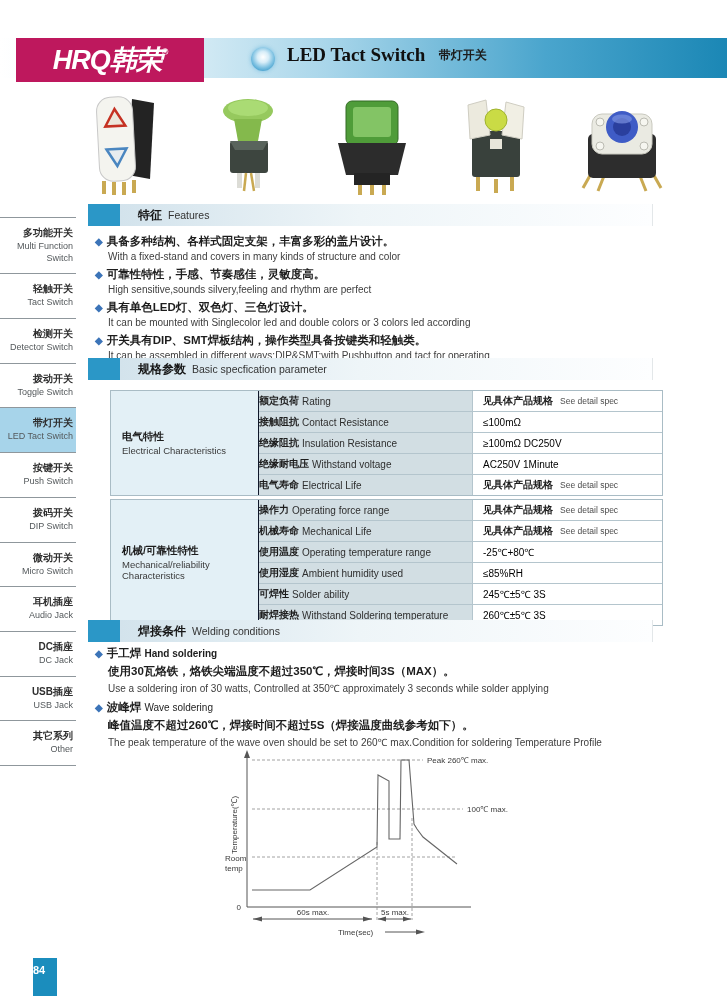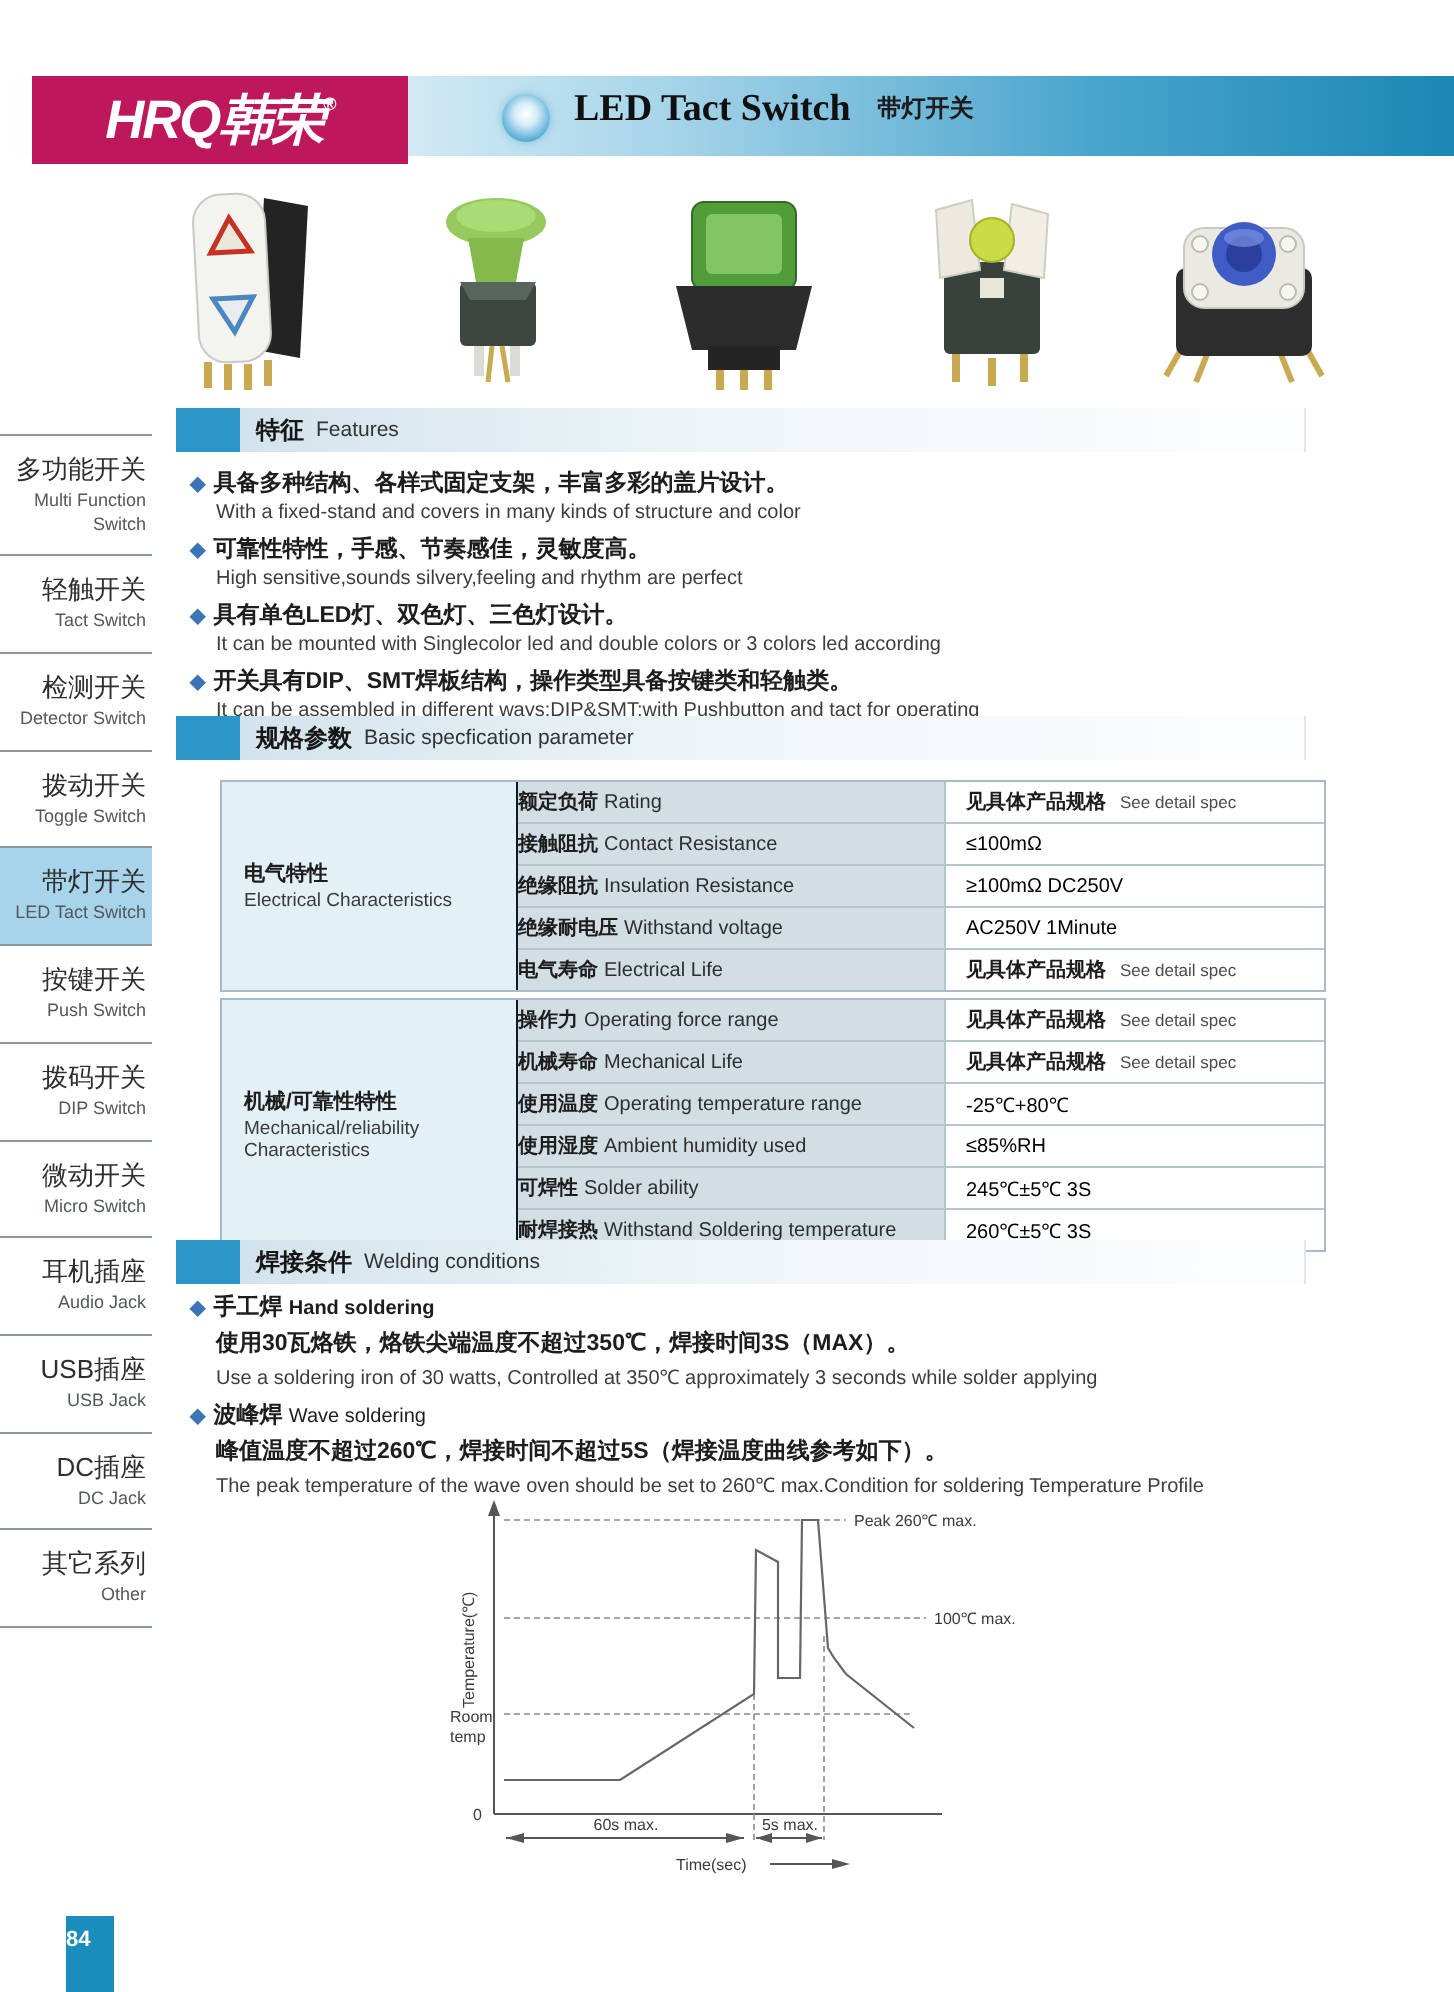--- a/index.html
+++ b/index.html
@@ -17,31 +17,31 @@
     box-shadow:0 0 4px rgba(120,190,225,.9);}
   .page-title{position:absolute;left:287px;top:44px;white-space:nowrap;}
   .page-title .en{font-family:"Liberation Serif",serif;font-weight:bold;font-size:19px;color:#101010;}
   .page-title .zh{font-size:12px;font-weight:bold;color:#1c1c1c;margin-left:9px;vertical-align:2px;}
 
   
   .sidebar{position:absolute;left:0;top:217px;width:76px;}
   .side-item{border-top:1px solid #8f979c;padding:8px 3px 9px 0;text-align:right;}
   .side-item:last-child{border-bottom:1px solid #8f979c;}
   .side-item.active{background:#a7d4ea;}
-  .side-zh{font-size:13px;font-weight:normal;color:#2e2e2e;}
+  .side-zh{font-size:10px;font-weight:bold;color:#2e2e2e;}
   .side-en{font-size:9px;color:#53585b;line-height:1.3;margin-top:1px;}
 
   
   .products{position:absolute;left:88px;top:90px;width:578px;height:110px;
     display:flex;justify-content:space-between;align-items:center;}
 
   
   .section-bar{position:absolute;left:88px;width:565px;height:22px;display:flex;}
   .section-sq{width:32px;background:#2b97c7;}
-  .section-body{flex:1;display:flex;align-items:center;padding-left:8px;
+  .section-body{flex:1;display:flex;align-items:center;padding-left:18px;
     background:linear-gradient(90deg,#d3e3ec 0%,#eef5f8 45%,#fdfeff 100%);border-right:1px solid #e3e7e9;}
   .section-zh{font-size:12px;font-weight:bold;color:#161616;}
   .section-en{font-size:10.5px;color:#333;margin-left:6px;}
 
   
   .bullets{position:absolute;left:95px;width:585px;}
   .b-zh{font-size:11.5px;font-weight:bold;color:#1d1d1d;margin-top:5px;}
   .diamond{color:#3c74b8;font-size:10px;margin-right:4px;font-style:normal;}
   .b-en{font-size:10px;color:#3d3d3d;margin:2px 0 4px 13px;}
 
@@ -191,26 +191,26 @@
       </div>
     <div class="side-item">
         <div class="side-zh">微动开关</div>
         <div class="side-en">Micro Switch</div>
       </div>
     <div class="side-item">
         <div class="side-zh">耳机插座</div>
         <div class="side-en">Audio Jack</div>
       </div>
     <div class="side-item">
+        <div class="side-zh">DC插座</div>
+        <div class="side-en">DC Jack</div>
+      </div>
+    <div class="side-item">
         <div class="side-zh">USB插座</div>
         <div class="side-en">USB Jack</div>
-      </div>
-    <div class="side-item">
-        <div class="side-zh">DC插座</div>
-        <div class="side-en">DC Jack</div>
       </div>
     <div class="side-item">
         <div class="side-zh">其它系列</div>
         <div class="side-en">Other</div>
       </div>
   </div>
 
   <div class="section-bar" style="top:204px;">
     <div class="section-sq"></div>
     <div class="section-body">

